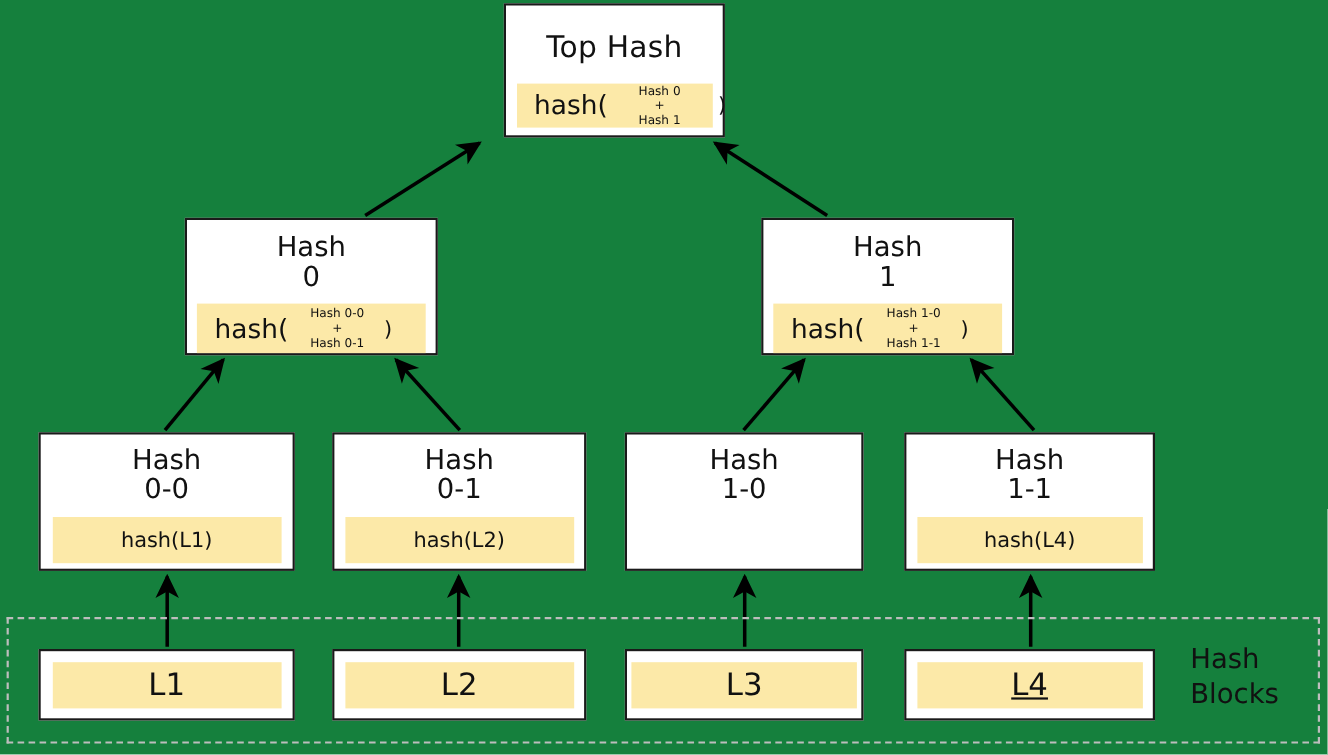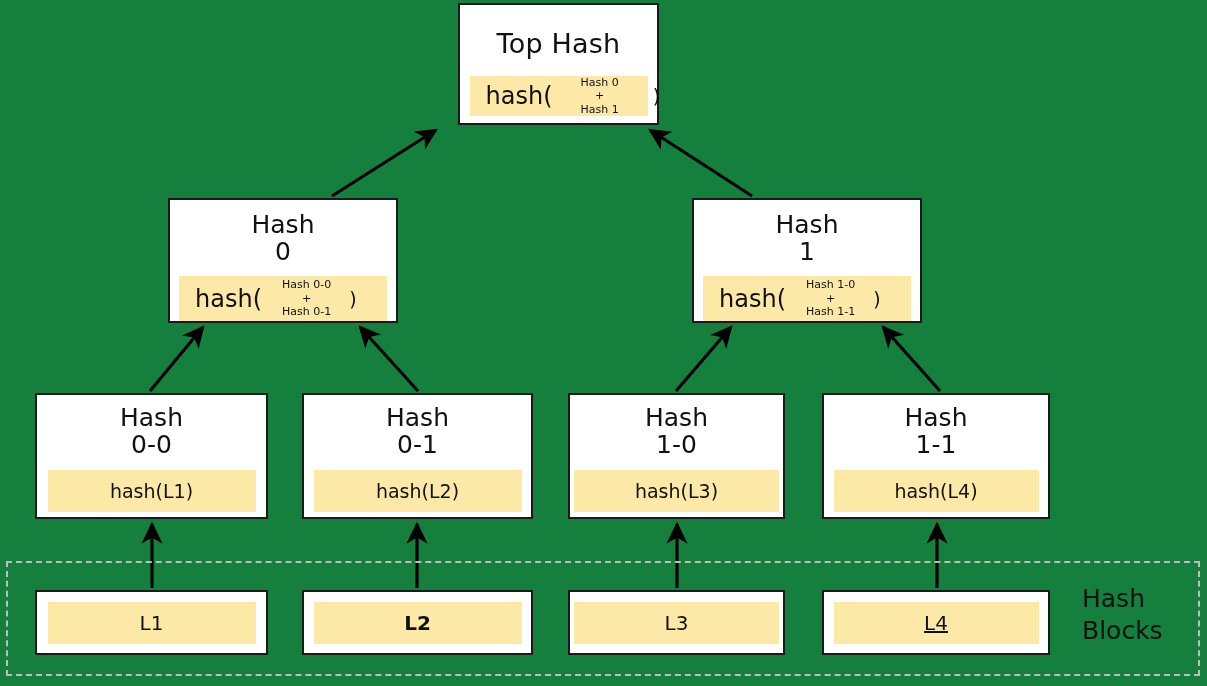--- a/index.html
+++ b/index.html
@@ -108,25 +108,25 @@
   .datablock{
     position:absolute;
     top:590px; height:65px;
     box-sizing:border-box;
     background:#ffffff;
     border:2px solid #1a1a1a;
     display:flex; align-items:center; justify-content:center;
     z-index:3;
   }
   #block-l1{ left:35px;  width:233px; }
-  #block-l2{ left:302px; width:231px;font-weight:bold; }
+  #block-l2{ left:302px; width:231px; }
   #block-l3{ left:568px; width:217px; }
   #block-l4{ left:822px; width:228px; }
   .datablock .hl{
-    height:42px; font-size:20px;
+    height:42px; font-size:28px;
   }
   #block-l1 .hl{ width:208px; }
   #block-l2 .hl{ width:208px; }
   #block-l3 .hl{ width:205px; }
   #block-l4 .hl{ width:205px;text-decoration:underline; }
   
   #data-blocks-caption{
     position:absolute;
     left:1082px; top:583px;
     font-size:25px;
@@ -222,21 +222,20 @@
 
   <div class="node leaf" id="hash-0-1">
     <div class="node-title">Hash
 0-1</div>
     <div class="hl">hash(L2)</div>
   </div>
 
   <div class="node leaf" id="hash-1-0">
     <div class="node-title">Hash
 1-0</div>
-    <div class="hl">hash(L3)</div>
   </div>
 
   <div class="node leaf" id="hash-1-1">
     <div class="node-title">Hash
 1-1</div>
     <div class="hl">hash(L4)</div>
   </div>
 
   <div id="data-region"></div>
 

